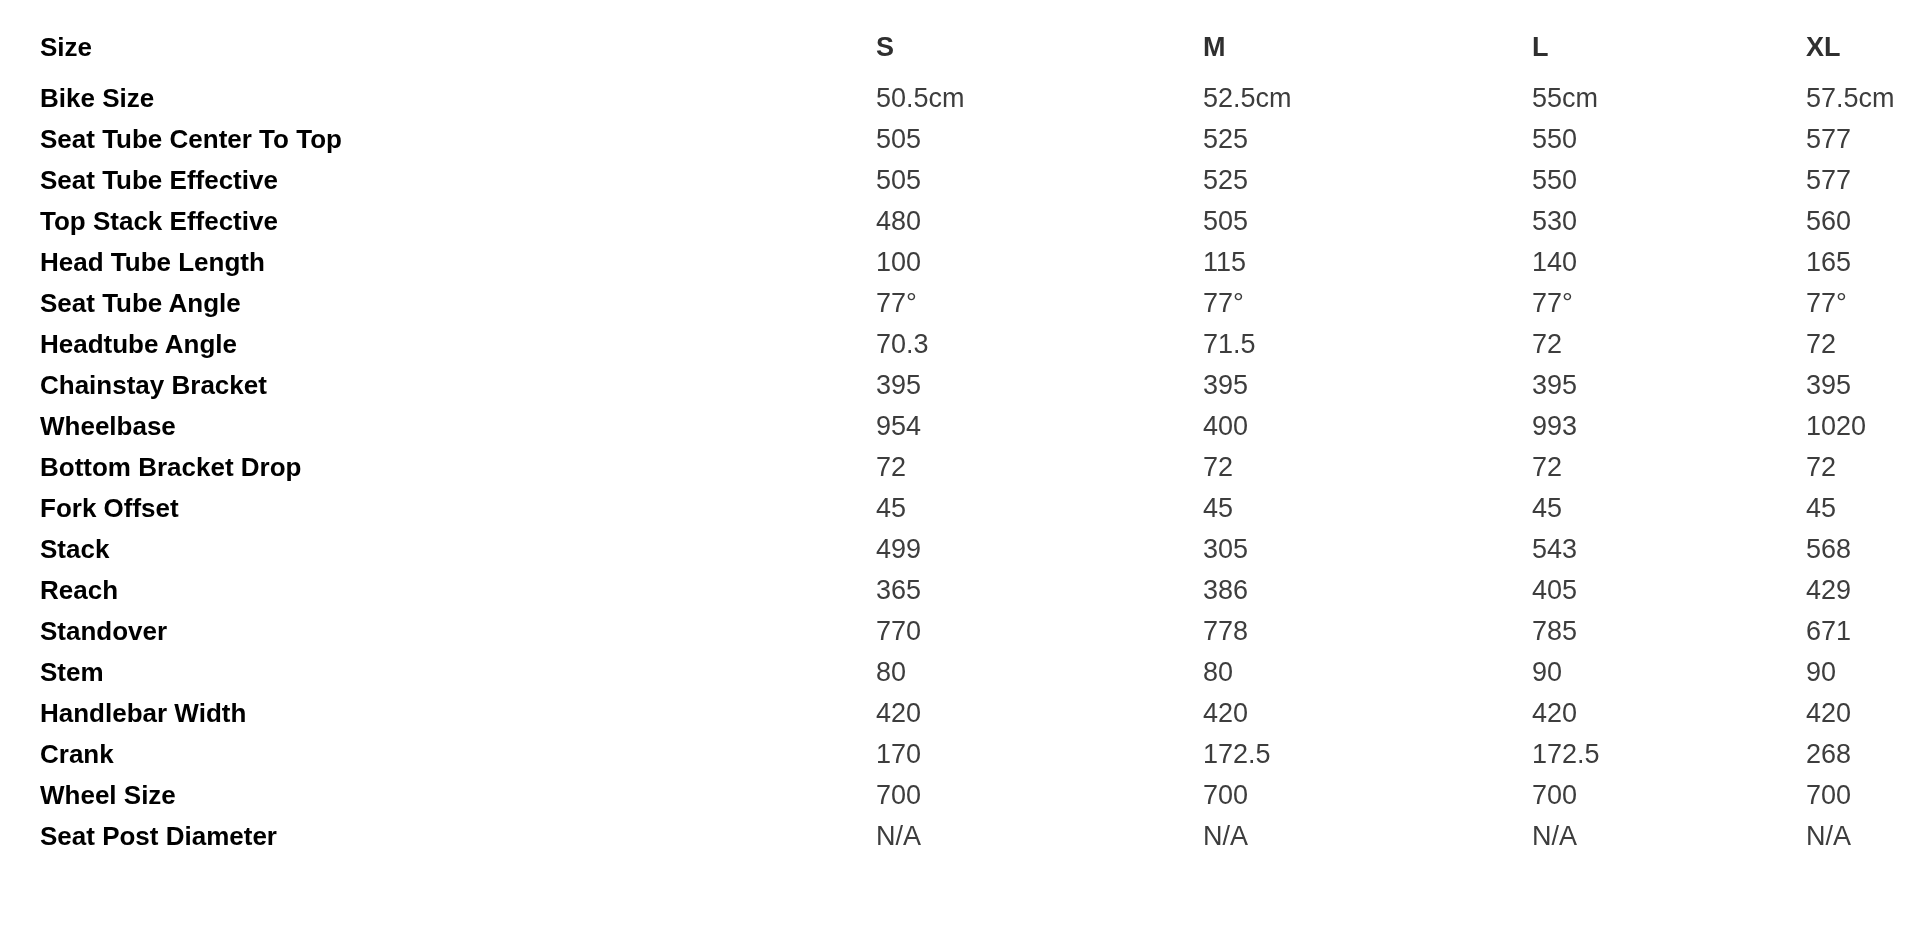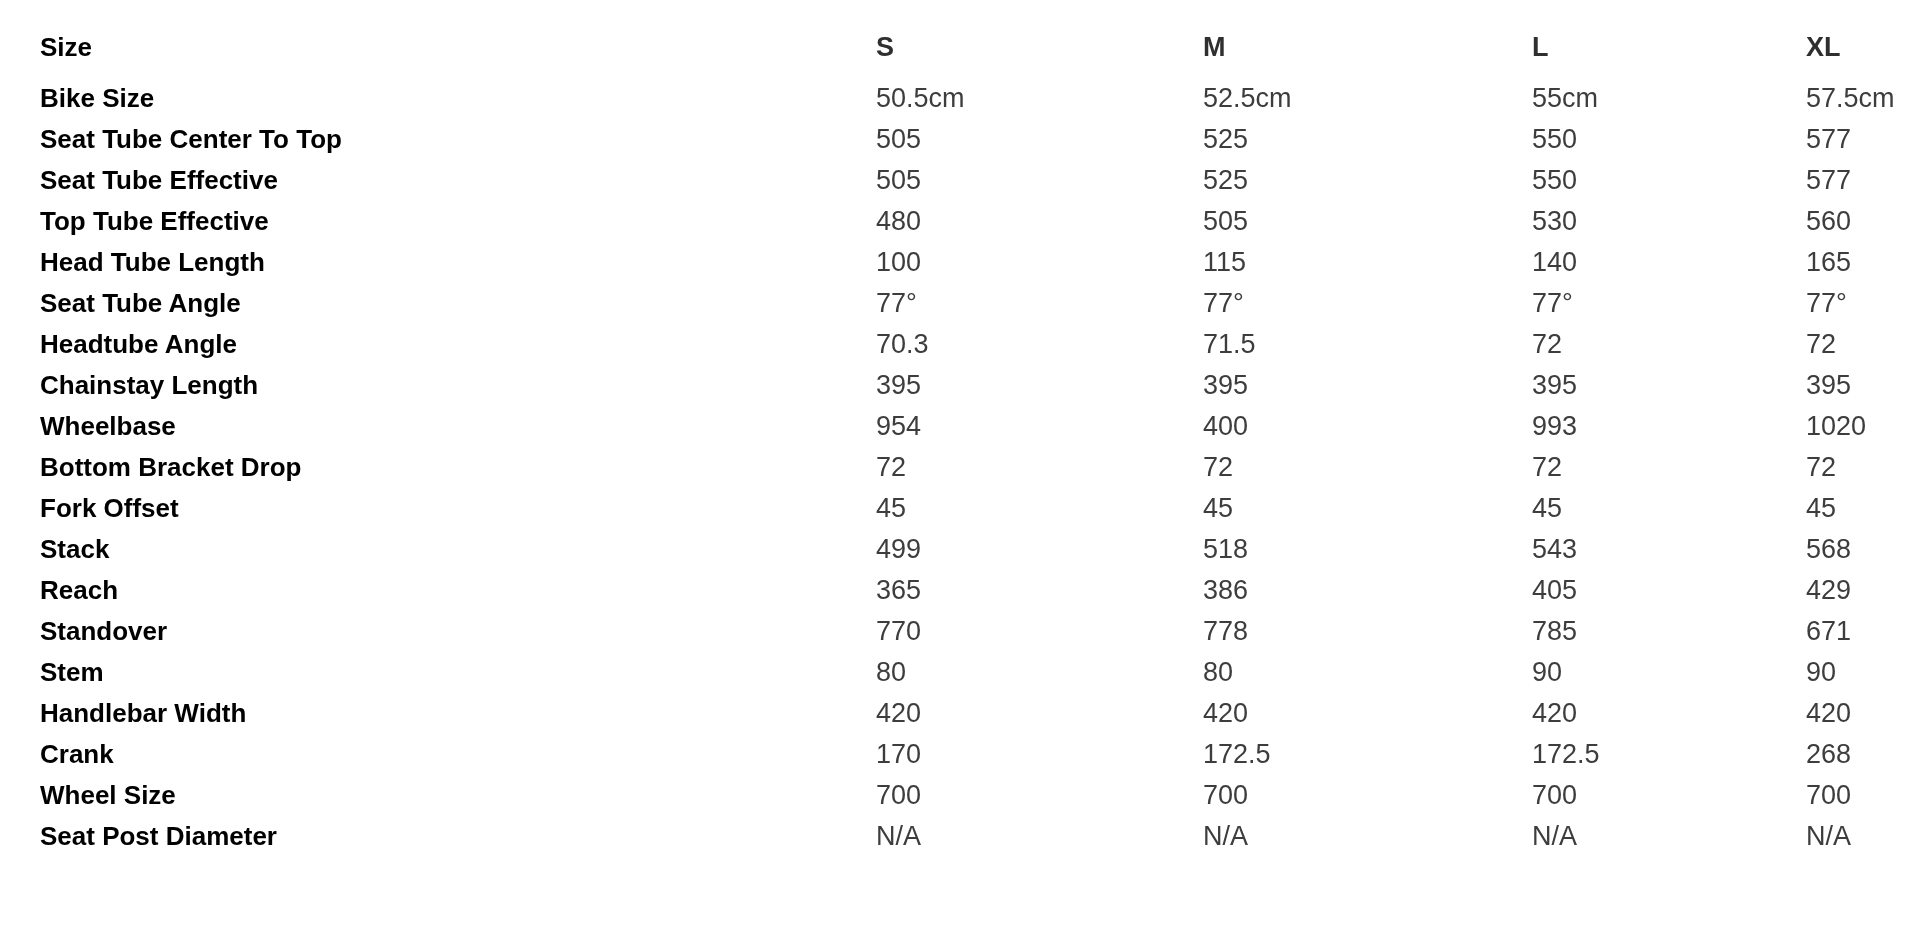--- a/index.html
+++ b/index.html
@@ -86,21 +86,21 @@
     <td class="value-cell">577</td>
   </tr>
   <tr>
     <td class="label-cell">Seat Tube Effective</td>
     <td class="value-cell">505</td>
     <td class="value-cell">525</td>
     <td class="value-cell">550</td>
     <td class="value-cell">577</td>
   </tr>
   <tr>
-    <td class="label-cell">Top Tube Effective</td>
+    <td class="label-cell">Top Stack Effective</td>
     <td class="value-cell">480</td>
     <td class="value-cell">505</td>
     <td class="value-cell">530</td>
     <td class="value-cell">560</td>
   </tr>
   <tr>
     <td class="label-cell">Head Tube Length</td>
     <td class="value-cell">100</td>
     <td class="value-cell">115</td>
     <td class="value-cell">140</td>
@@ -114,21 +114,21 @@
     <td class="value-cell">77°</td>
   </tr>
   <tr>
     <td class="label-cell">Headtube Angle</td>
     <td class="value-cell">70.3</td>
     <td class="value-cell">71.5</td>
     <td class="value-cell">72</td>
     <td class="value-cell">72</td>
   </tr>
   <tr>
-    <td class="label-cell">Chainstay Length</td>
+    <td class="label-cell">Chainstay Bracket</td>
     <td class="value-cell">395</td>
     <td class="value-cell">395</td>
     <td class="value-cell">395</td>
     <td class="value-cell">395</td>
   </tr>
   <tr>
     <td class="label-cell">Wheelbase</td>
     <td class="value-cell">954</td>
     <td class="value-cell">400</td>
     <td class="value-cell">993</td>
@@ -144,21 +144,21 @@
   <tr>
     <td class="label-cell">Fork Offset</td>
     <td class="value-cell">45</td>
     <td class="value-cell">45</td>
     <td class="value-cell">45</td>
     <td class="value-cell">45</td>
   </tr>
   <tr>
     <td class="label-cell">Stack</td>
     <td class="value-cell">499</td>
-    <td class="value-cell">518</td>
+    <td class="value-cell">305</td>
     <td class="value-cell">543</td>
     <td class="value-cell">568</td>
   </tr>
   <tr>
     <td class="label-cell">Reach</td>
     <td class="value-cell">365</td>
     <td class="value-cell">386</td>
     <td class="value-cell">405</td>
     <td class="value-cell">429</td>
   </tr>

